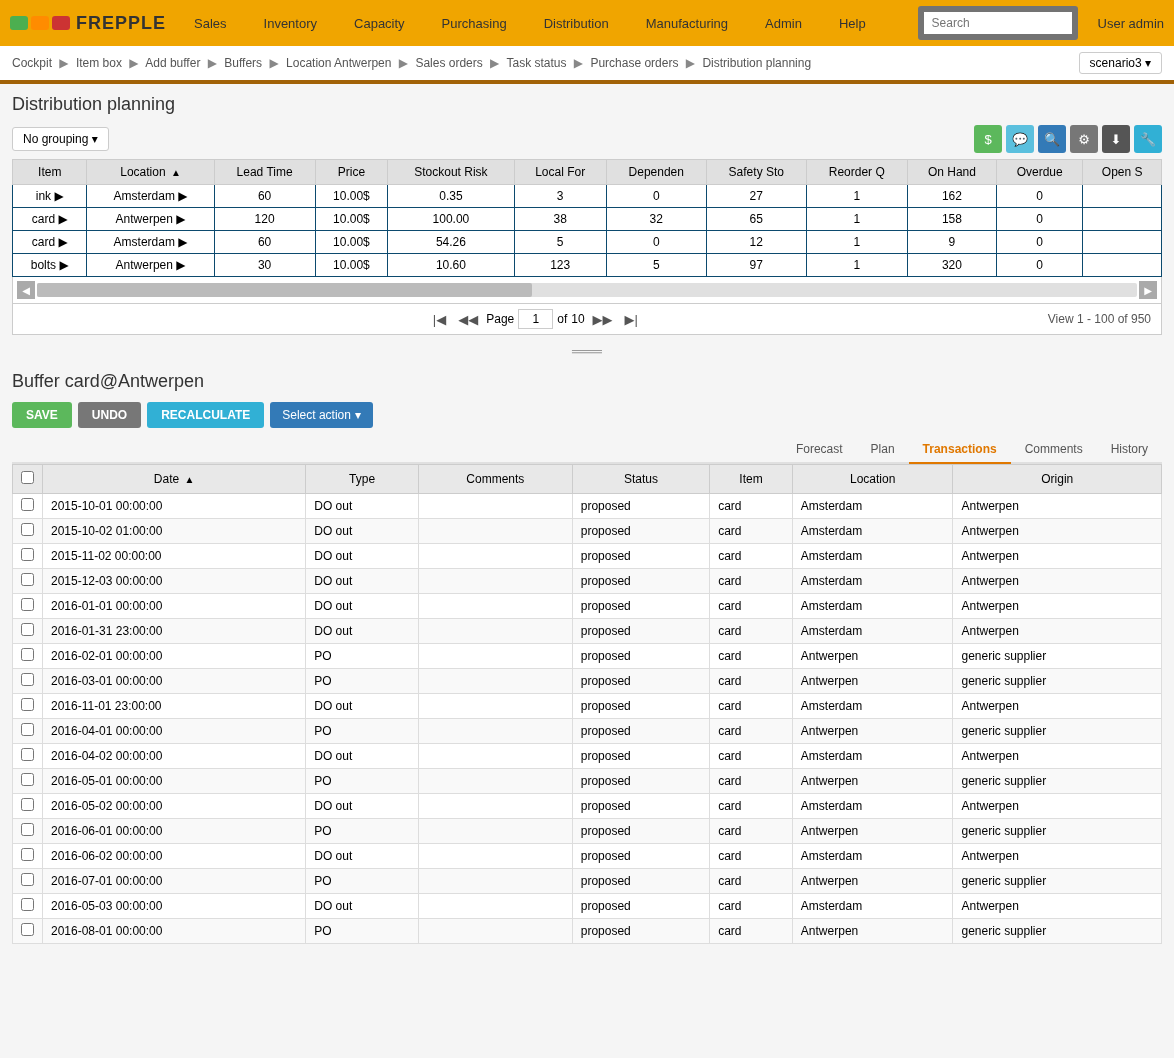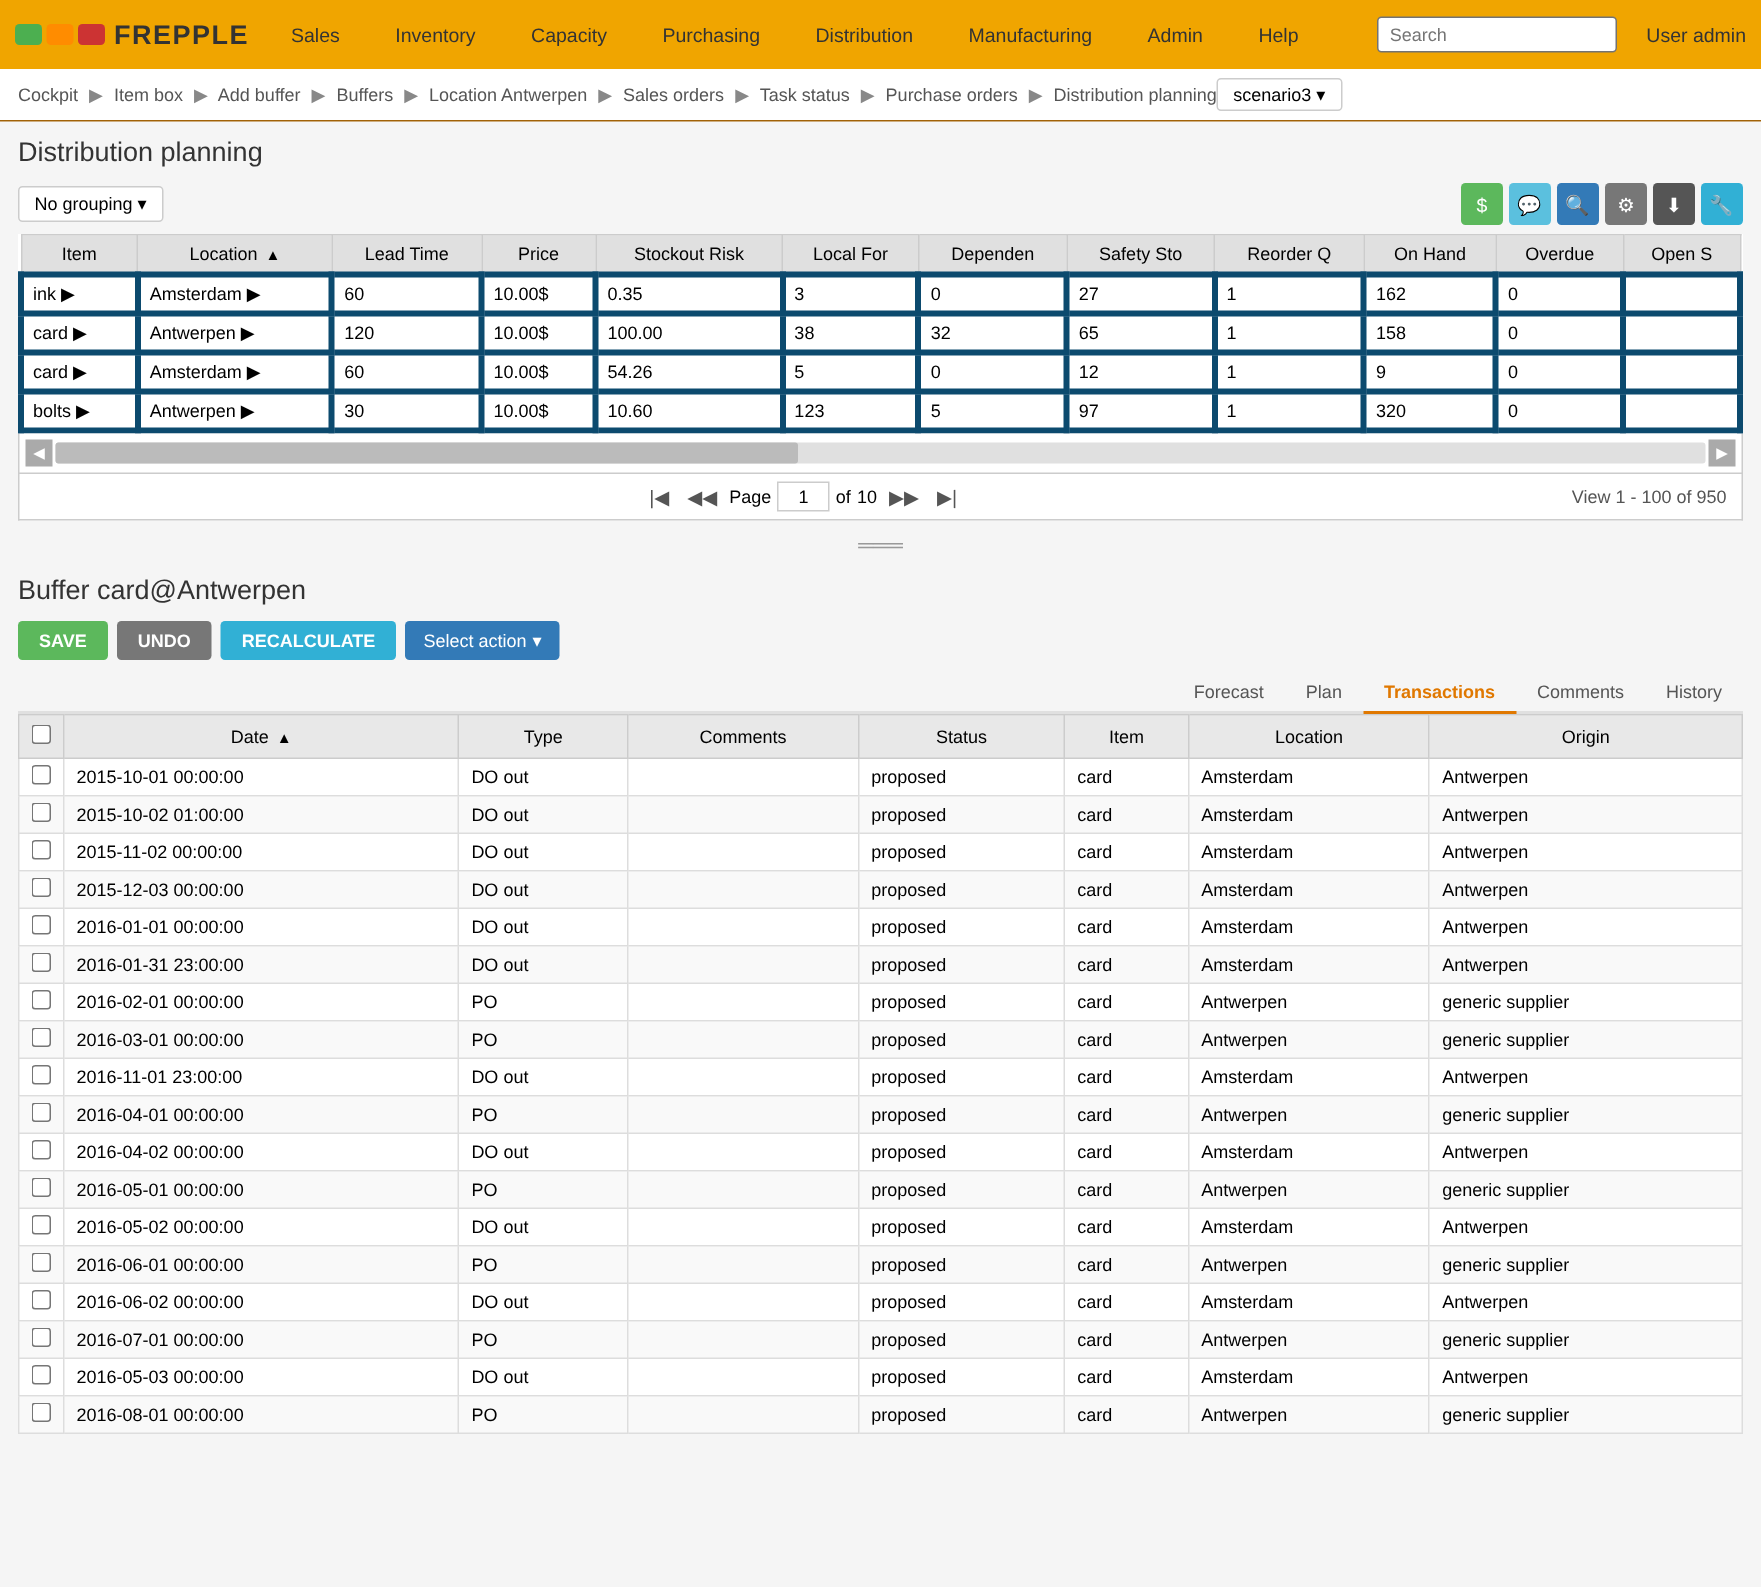--- a/index.html
+++ b/index.html
@@ -36,43 +36,43 @@
     }
     .nav-link {
       color: #333;
       text-decoration: none;
       padding: 4px 8px;
       font-size: 13px;
       cursor: pointer;
     }
     .nav-search {
       background: white;
-      border: 1px solid #737373;
+      border: 6px solid #737373;
       border-radius: 3px;
       padding: 4px 8px;
       width: 160px;
       font-size: 12px;
     }
     .nav-user {
       margin-left: 20px;
       font-size: 13px;
       color: #333;
       cursor: pointer;
     }
 
     
     .breadcrumb {
       background: white;
       padding: 6px 12px;
       font-size: 12px;
       color: #555;
-      border-bottom: 1px solid #a16207;
-      display: flex;
-      align-items: center;
-      justify-content: flex-start;
+      border-bottom: 4px solid #a16207;
+      display: flex;
+      align-items: center;
+      justify-content: space-between;
     }
     .breadcrumb a { color: #555; text-decoration: none; }
     .breadcrumb .sep { margin: 0 4px; color: #888; }
     .scenario-btn {
       background: white;
       border: 1px solid #ccc;
       border-radius: 3px;
       padding: 3px 10px;
       cursor: pointer;
       font-size: 12px;
@@ -133,23 +133,23 @@
     }
     .data-table th {
       background: #e0e0e0;
       border: 1px solid #ccc;
       padding: 5px 6px;
       text-align: center;
       font-weight: normal;
       white-space: nowrap;
     }
     .data-table td {
-      border: 4px solid #0c4a6e;
+      border: 1px solid #0c4a6e;
       padding: 4px 6px;
-      text-align: left;
+      text-align: center;
       white-space: nowrap;
     }
     .item-cell { text-align: left; }
     .location-cell { text-align: left; }
     .sort-arrow { font-size: 10px; margin-left: 2px; }
 
     
     .pagination {
       background: white;
       border: 1px solid #ccc;

